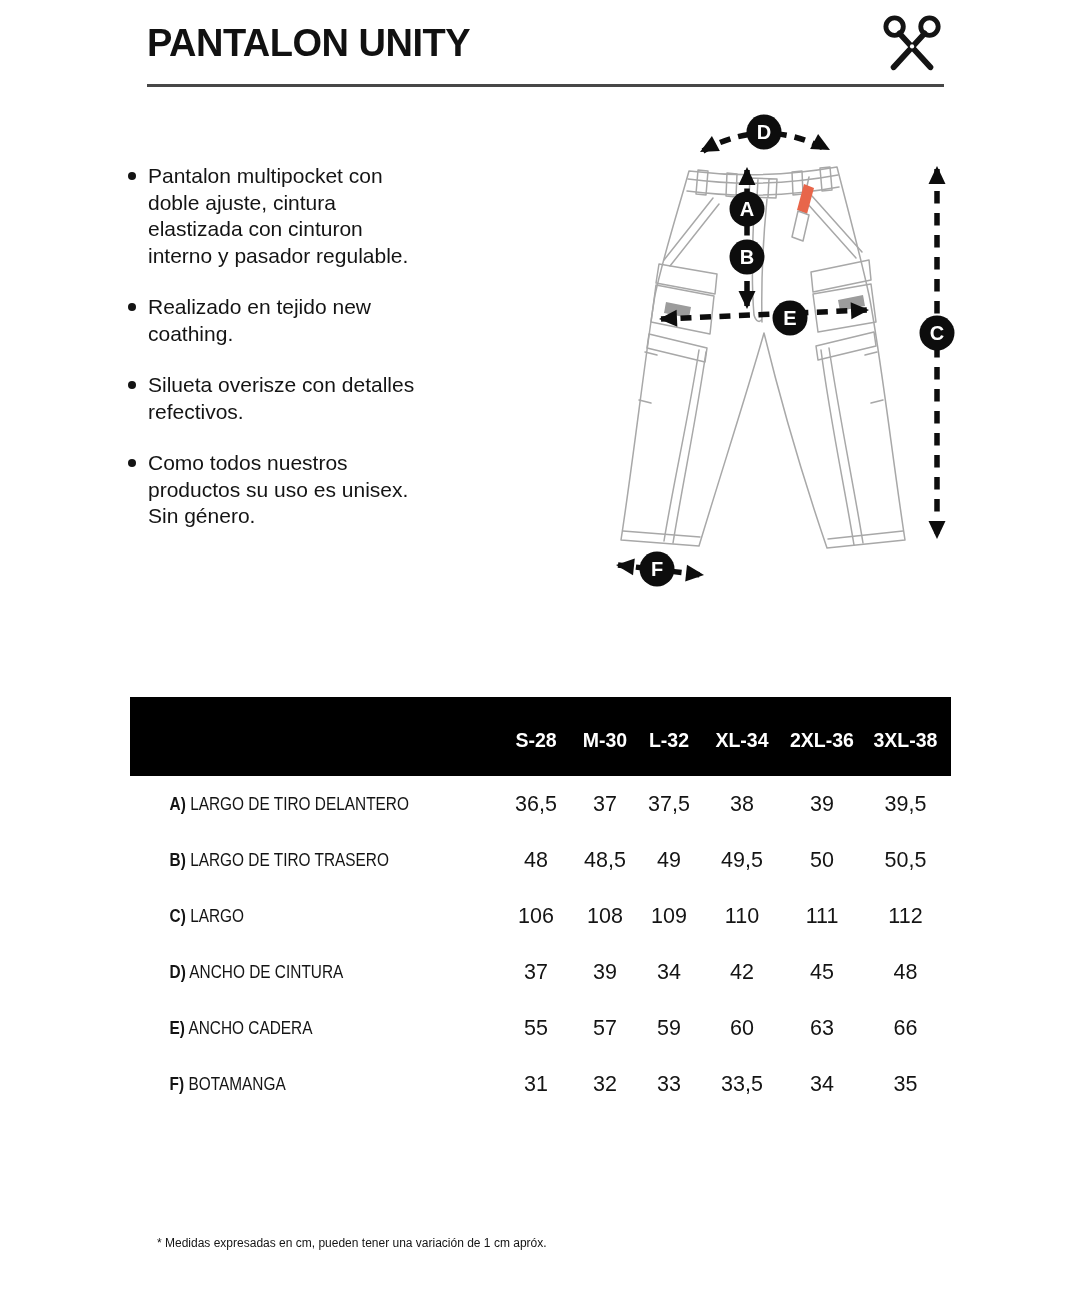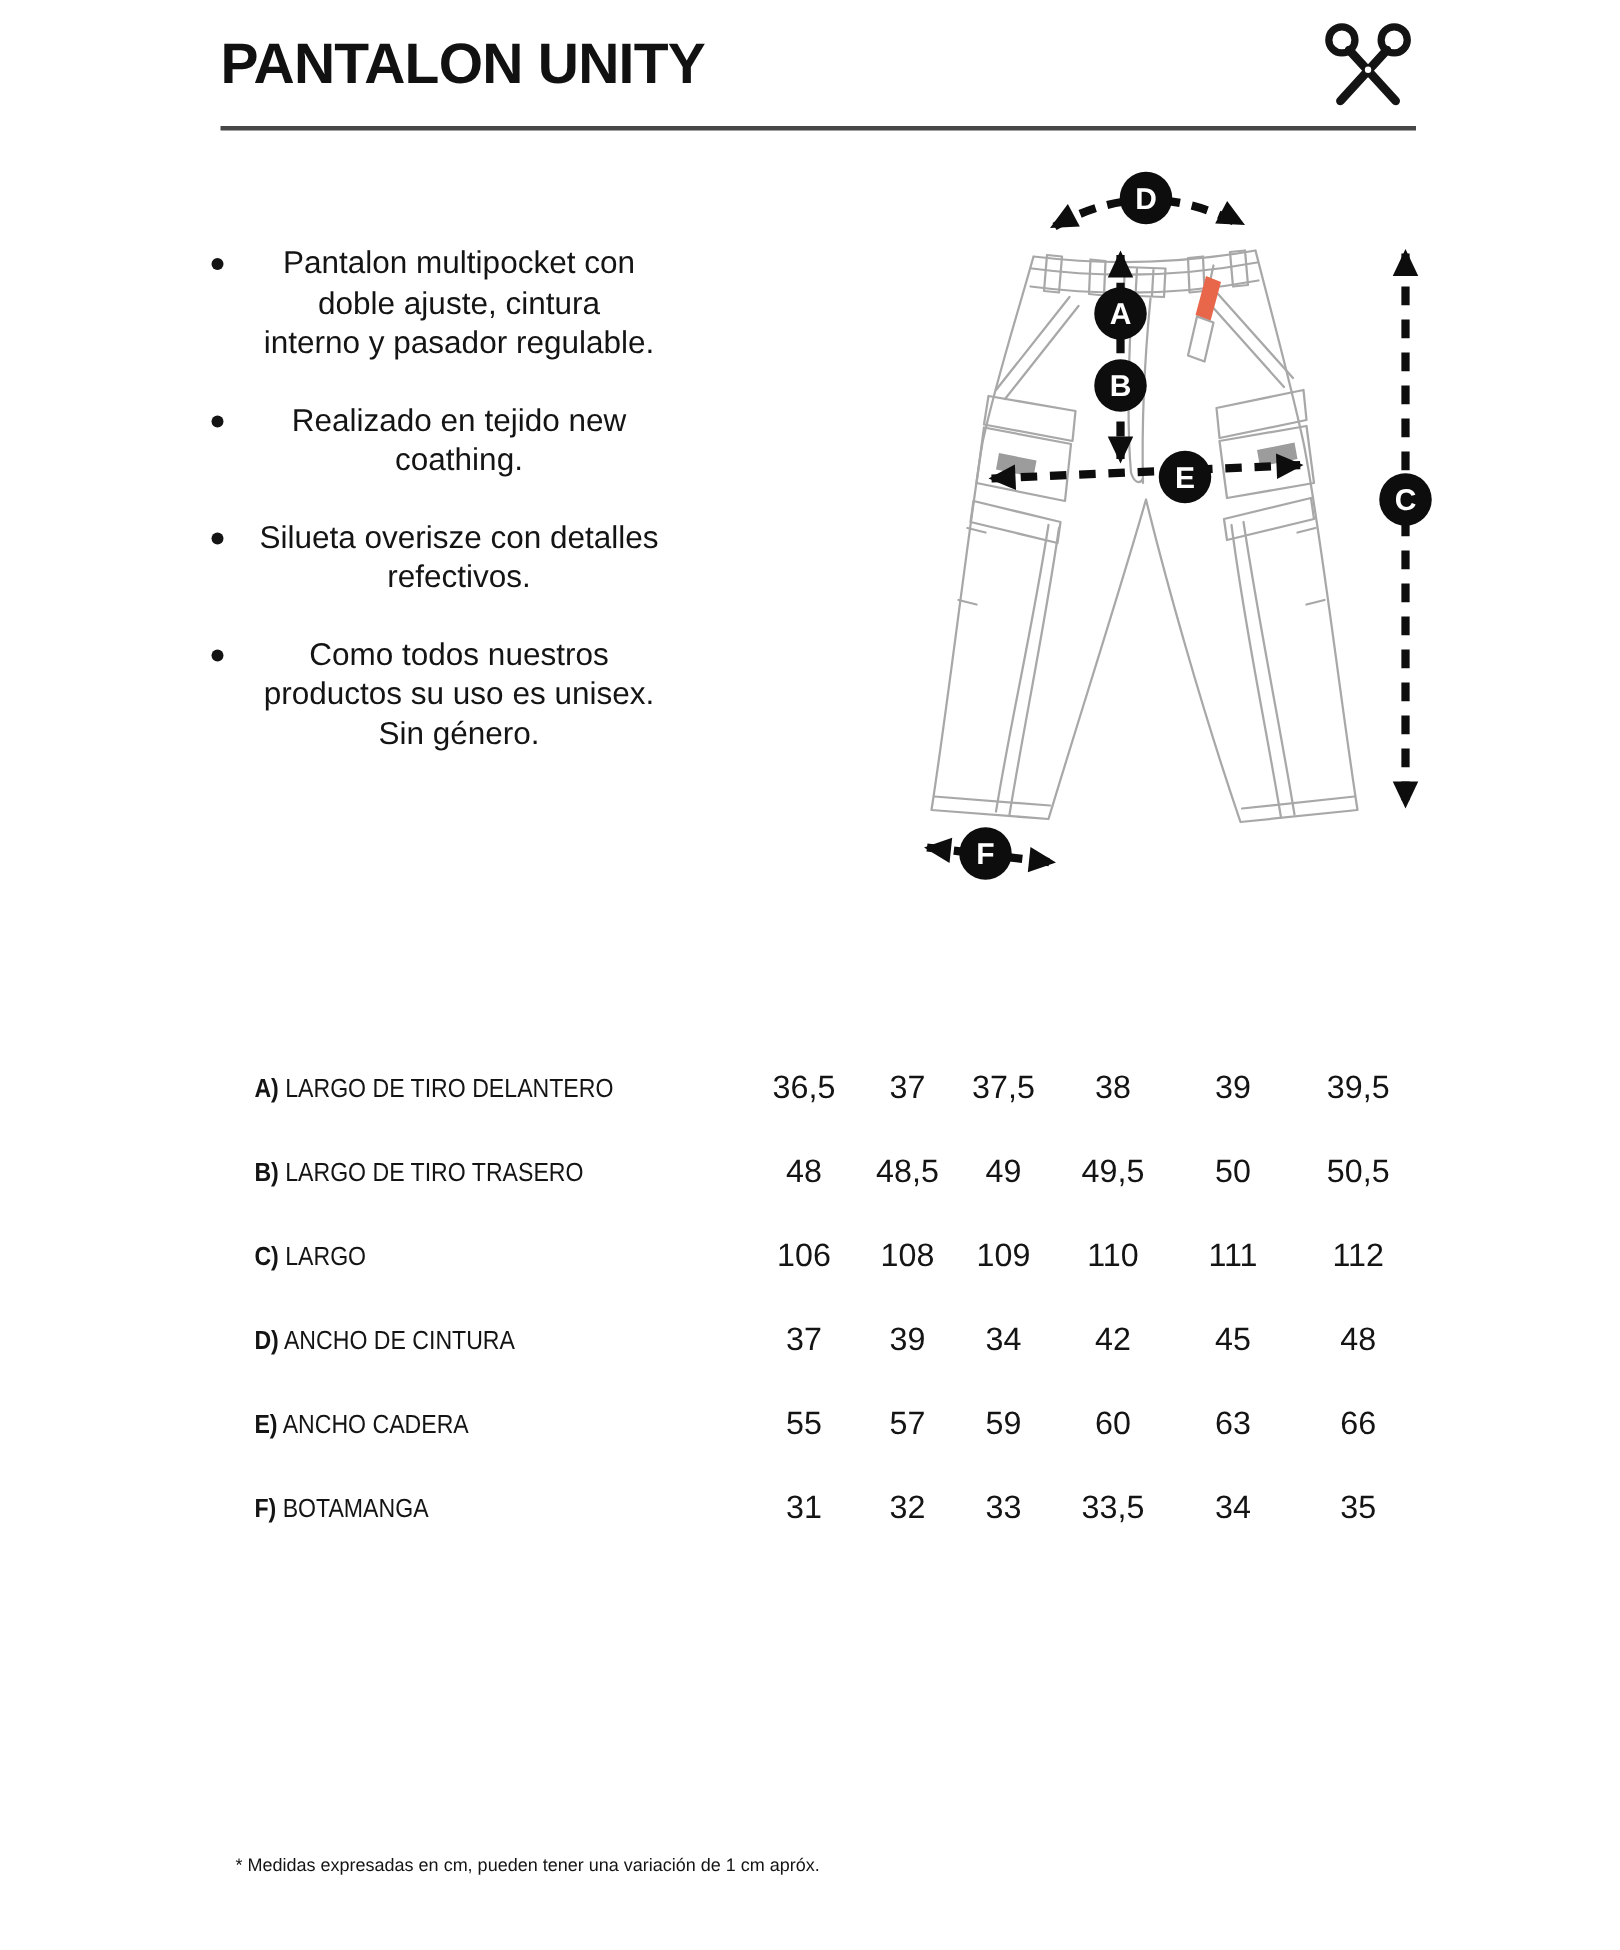--- a/index.html
+++ b/index.html
@@ -2,21 +2,21 @@
 <html><head>
 <meta charset="utf-8">
 <style>
   html,body{margin:0;padding:0;background:#fff;}
   .page{position:relative;width:992px;height:1300px;background:#fff;overflow:hidden;
         font-family:"Liberation Sans",sans-serif;color:#141414;}
   .title{position:absolute;left:147px;top:22px;font-size:38px;font-weight:bold;letter-spacing:-0.5px;color:#111;}
   .rule{position:absolute;left:147px;top:84px;width:797px;height:3px;background:#474747;}
   .scissors{position:absolute;left:882px;top:14px;width:62px;height:62px;}
 
-  .bullets{position:absolute;left:141px;top:163px;width:310px;list-style:none;margin:0;padding:0;text-align:center;}
+  .bullets{position:absolute;left:128px;top:163px;width:310px;list-style:none;margin:0;padding:0;}
   .bullets li{position:relative;padding-left:20px;margin-bottom:25px;font-size:21px;line-height:26.5px;color:#141414;}
   .bullets .dot{position:absolute;left:0;top:9px;width:8px;height:8px;border-radius:50%;background:#141414;}
   .bline{display:block;}
 
   .diagram{position:absolute;left:555px;top:95px;width:440px;height:515px;}
   .ln{fill:none;stroke:#a8a8a8;stroke-width:1.5;stroke-linejoin:round;stroke-linecap:round;}
   .fillw{fill:#ffffff;}
   .meas{fill:none;stroke:#0d0d0d;stroke-width:5.5;}
   .mhead{fill:#0d0d0d;}
   .mcirc{fill:#0d0d0d;}
@@ -47,20 +47,21 @@
     <circle cx="31" cy="33.5" r="2.2" fill="#ffffff"></circle>
   </svg>
 
   <div class="rule"></div>
 
   <ul class="bullets">
     <li>
       <span class="dot"></span>
       <span class="bline">Pantalon multipocket con</span>
       <span class="bline">doble ajuste, cintura</span>
+      <span class="bline">elastizada con cinturon</span>
       <span class="bline">interno y pasador regulable.</span>
     </li>
     <li>
       <span class="dot"></span>
       <span class="bline">Realizado en tejido new</span>
       <span class="bline">coathing.</span>
     </li>
     <li>
       <span class="dot"></span>
       <span class="bline">Silueta overisze con detalles</span>
@@ -158,20 +159,29 @@
       <circle class="mcirc" cx="937" cy="333" r="17.5"></circle>
       <text class="mtext" x="937" y="340">C</text>
     </g>
     <g>
       <circle class="mcirc" cx="657" cy="569" r="17.5"></circle>
       <text class="mtext" x="657" y="576">F</text>
     </g>
   </svg>
 
   <div class="size-table">
+    <div class="t-head">
+      <div class="th"></div>
+      <div class="th">S-28</div>
+      <div class="th">M-30</div>
+      <div class="th">L-32</div>
+      <div class="th">XL-34</div>
+      <div class="th">2XL-36</div>
+      <div class="th">3XL-38</div>
+    </div>
 
     <div class="t-row">
       <div class="row-name"><span class="row-key">A)</span> <span>LARGO DE TIRO DELANTERO</span></div>
       <div class="td">36,5</div>
       <div class="td">37</div>
       <div class="td">37,5</div>
       <div class="td">38</div>
       <div class="td">39</div>
       <div class="td">39,5</div>
     </div>

